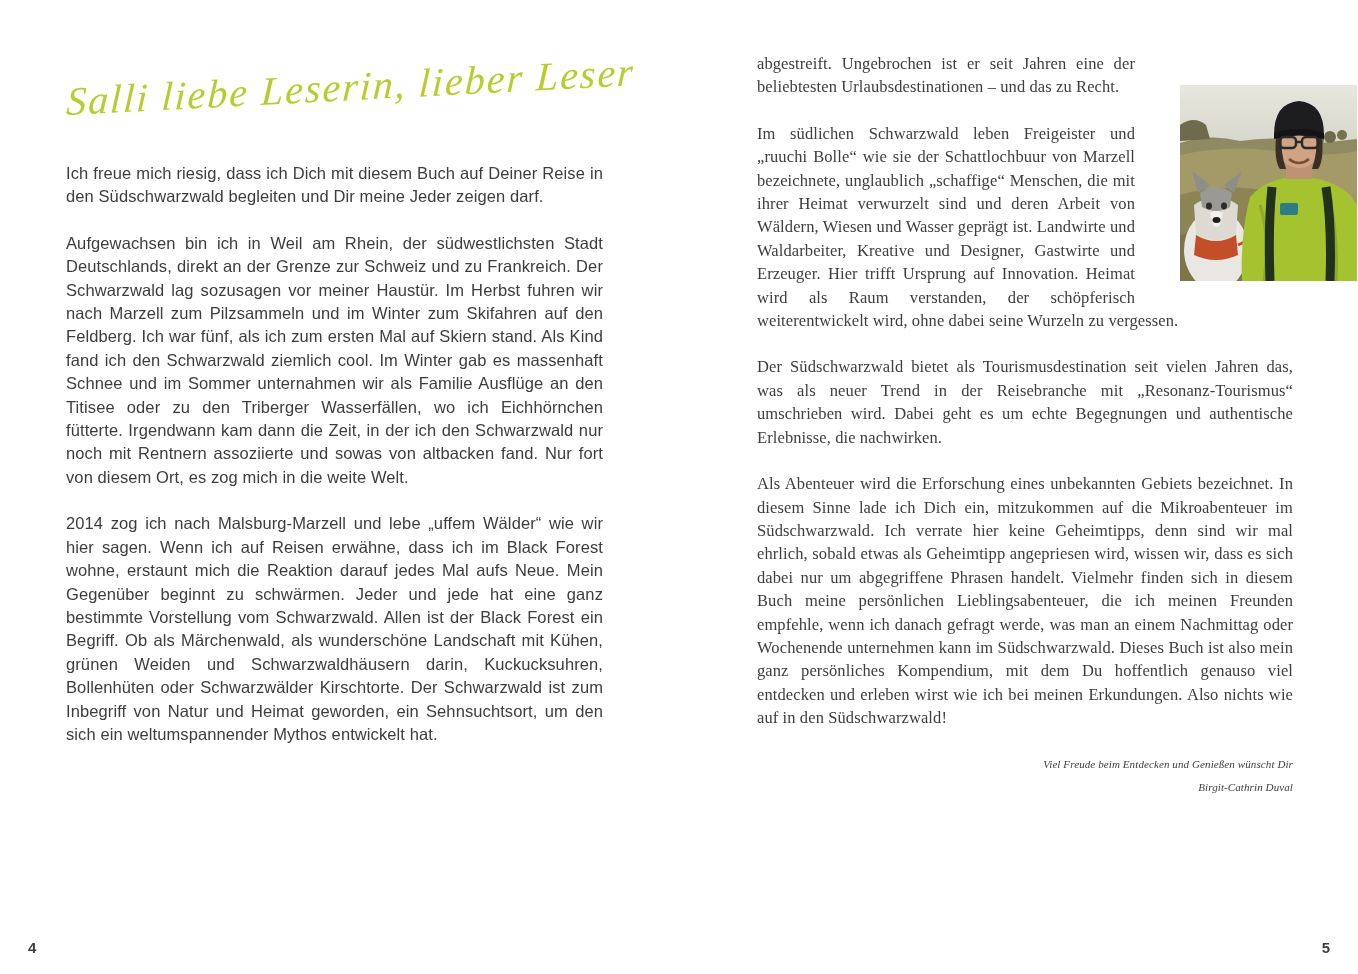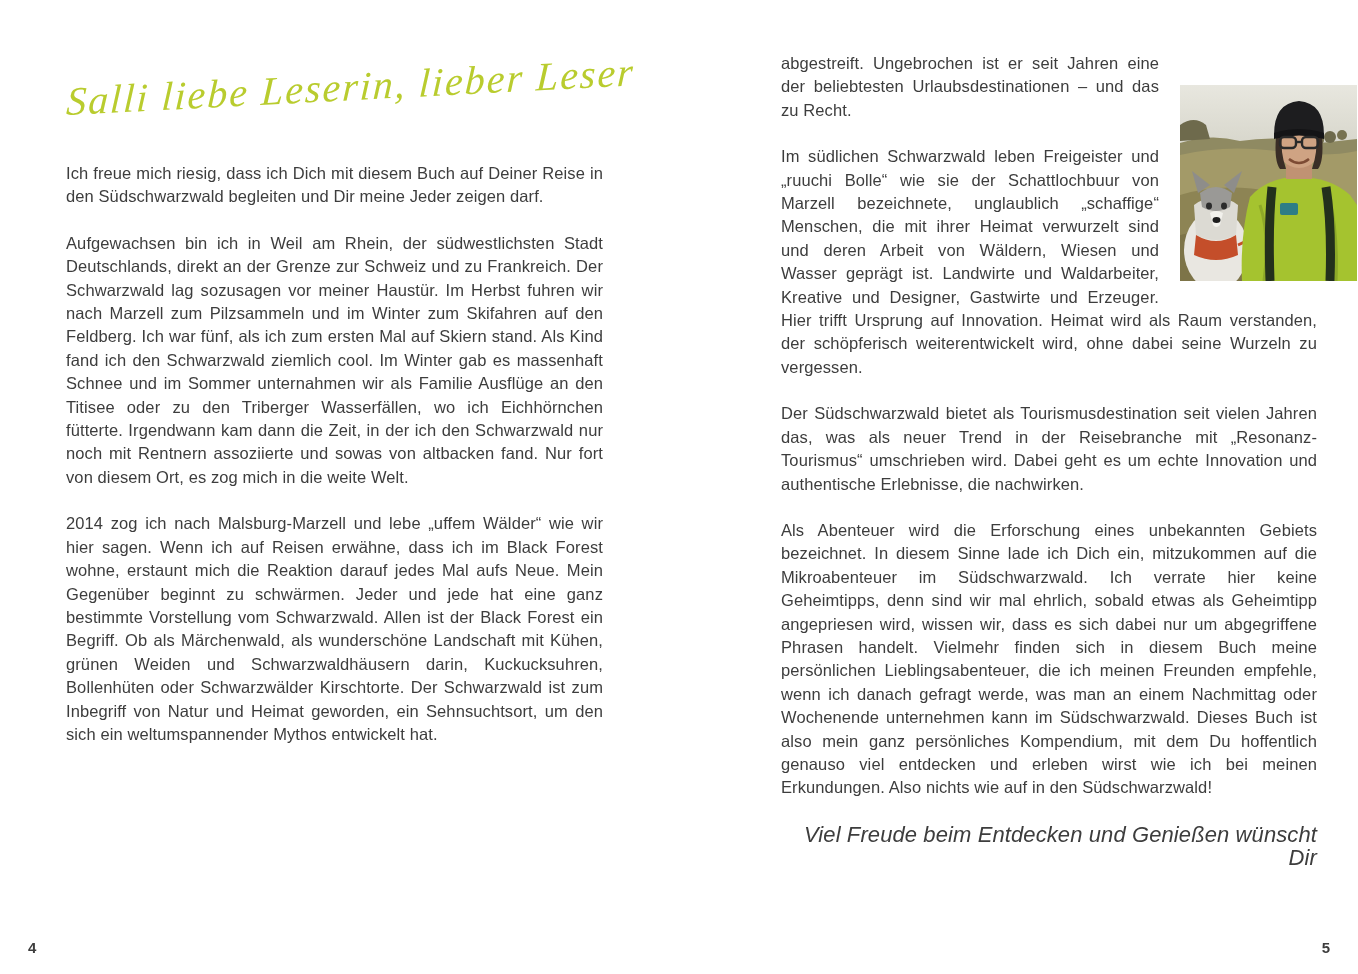--- a/index.html
+++ b/index.html
@@ -20,21 +20,21 @@
     position: absolute;
     top: 52px;
     text-align: justify;
     font-size: 16.5px;
     line-height: 23.4px;
     letter-spacing: 0.1px;
     hyphens: auto;
     -webkit-hyphens: auto;
   }
   .col-left  { left: 66px;  width: 537px; }
-  .col-right { left: 781px; width: 536px; }
+  .col-right { left: 757px; width: 536px; font-family: Liberation Serif, serif; }
 
   .page-col p { margin: 0 0 23px 0; }
 
   .script-title {
     font-family: "Liberation Serif", serif;
     font-style: italic;
     font-size: 40px;
     line-height: 1.1;
     color: #b9cc2e;
     text-align: center;
@@ -58,21 +58,21 @@
     top: 85px;
     width: 177px;
     height: 196px;
     overflow: hidden;
   }
   .author-photo svg { display: block; width: 100%; height: 100%; }
 
   .closing {
     text-align: right;
     font-style: italic;
-    font-size: 22px;
+    font-size: 11px;
     line-height: 23.4px;
     margin-top: 20px;
   }
 
   .page-number {
     position: absolute;
     bottom: 18px;
     font-size: 15px;
     font-weight: bold;
     color: #3d3d3d;
@@ -87,24 +87,25 @@
   <div class="script-title">Salli liebe Leserin, lieber Leser</div>
   <p>Ich freue mich riesig, dass ich Dich mit diesem Buch auf Deiner Reise in den Südschwarzwald begleiten und Dir meine Jeder zeigen darf.</p>
   <p>Aufgewachsen bin ich in Weil am Rhein, der südwestlichsten Stadt Deutschlands, direkt an der Grenze zur Schweiz und zu Frankreich. Der Schwarzwald lag sozusagen vor meiner Haustür. Im Herbst fuhren wir nach Marzell zum Pilzsammeln und im Winter zum Skifahren auf den Feldberg. Ich war fünf, als ich zum ersten Mal auf Skiern stand. Als Kind fand ich den Schwarzwald ziemlich cool. Im Winter gab es massenhaft Schnee und im Sommer unternahmen wir als Familie Ausflüge an den Titisee oder zu den Triberger Wasserfällen, wo ich Eichhörnchen fütterte. Irgendwann kam dann die Zeit, in der ich den Schwarzwald nur noch mit Rentnern assoziierte und sowas von altbacken fand. Nur fort von diesem Ort, es zog mich in die weite Welt.</p>
   <p>2014 zog ich nach Malsburg-Marzell und lebe „uffem Wälder“ wie wir hier sagen. Wenn ich auf Reisen erwähne, dass ich im Black Forest wohne, erstaunt mich die Reaktion darauf jedes Mal aufs Neue. Mein Gegenüber beginnt zu schwärmen. Jeder und jede hat eine ganz bestimmte Vorstellung vom Schwarzwald. Allen ist der Black Forest ein Begriff. Ob als Märchenwald, als wunderschöne Landschaft mit Kühen, grünen Weiden und Schwarzwaldhäusern darin, Kuckucksuhren, Bollenhüten oder Schwarzwälder Kirschtorte. Der Schwarzwald ist zum Inbegriff von Natur und Heimat geworden, ein Sehnsuchtsort, um den sich ein weltumspannender Mythos entwickelt hat.</p>
 </div>
 
 <div class="page-col col-right">
   <div class="photo-float"></div>
   <p>abgestreift. Ungebrochen ist er seit Jahren eine der beliebtesten Urlaubsdestinationen – und das zu Recht.</p>
   <p>Im südlichen Schwarzwald leben Freigeister und „ruuchi Bolle“ wie sie der Schattlochbuur von Marzell bezeichnete, unglaublich „schaffige“ Menschen, die mit ihrer Heimat verwurzelt sind und deren Arbeit von Wäldern, Wiesen und Wasser geprägt ist. Landwirte und Waldarbeiter, Kreative und Designer, Gastwirte und Erzeuger. Hier trifft Ursprung auf Innovation. Heimat wird als Raum verstanden, der schöpferisch weiterentwickelt wird, ohne dabei seine Wurzeln zu vergessen.</p>
-  <p>Der Südschwarzwald bietet als Tourismusdestination seit vielen Jahren das, was als neuer Trend in der Reisebranche mit „Resonanz-Tourismus“ umschrieben wird. Dabei geht es um echte Innovation und authentische Erlebnisse, die nachwirken.</p>
+  <p>Der Südschwarzwald bietet als Tourismusdestination seit vielen Jahren das, was als neuer Trend in der Reisebranche mit „Resonanz-Tourismus“ umschrieben wird. Dabei geht es um echte Begegnungen und authentische Erlebnisse, die nachwirken.</p>
   <p>Als Abenteuer wird die Erforschung eines unbekannten Gebiets bezeichnet. In diesem Sinne lade ich Dich ein, mitzukommen auf die Mikroabenteuer im Südschwarzwald. Ich verrate hier keine Geheimtipps, denn sind wir mal ehrlich, sobald etwas als Geheimtipp angepriesen wird, wissen wir, dass es sich dabei nur um abgegriffene Phrasen handelt. Vielmehr finden sich in diesem Buch meine persönlichen Lieblingsabenteuer, die ich meinen Freunden empfehle, wenn ich danach gefragt werde, was man an einem Nachmittag oder Wochenende unternehmen kann im Südschwarzwald. Dieses Buch ist also mein ganz persönliches Kompendium, mit dem Du hoffentlich genauso viel entdecken und erleben wirst wie ich bei meinen Erkundungen. Also nichts wie auf in den Südschwarzwald!</p>
   <div class="closing">
     <div>Viel Freude beim Entdecken und Genießen wünscht Dir</div>
+    <div>Birgit-Cathrin Duval</div>
   </div>
 </div>
 
 <div class="author-photo">
   <svg viewBox="0 0 177 196" xmlns="http://www.w3.org/2000/svg">
     <defs>
       <linearGradient id="sky" x1="0" y1="0" x2="0" y2="1">
         <stop offset="0" stop-color="#e8e7df"></stop>
         <stop offset="1" stop-color="#cfcec2"></stop>
       </linearGradient>

